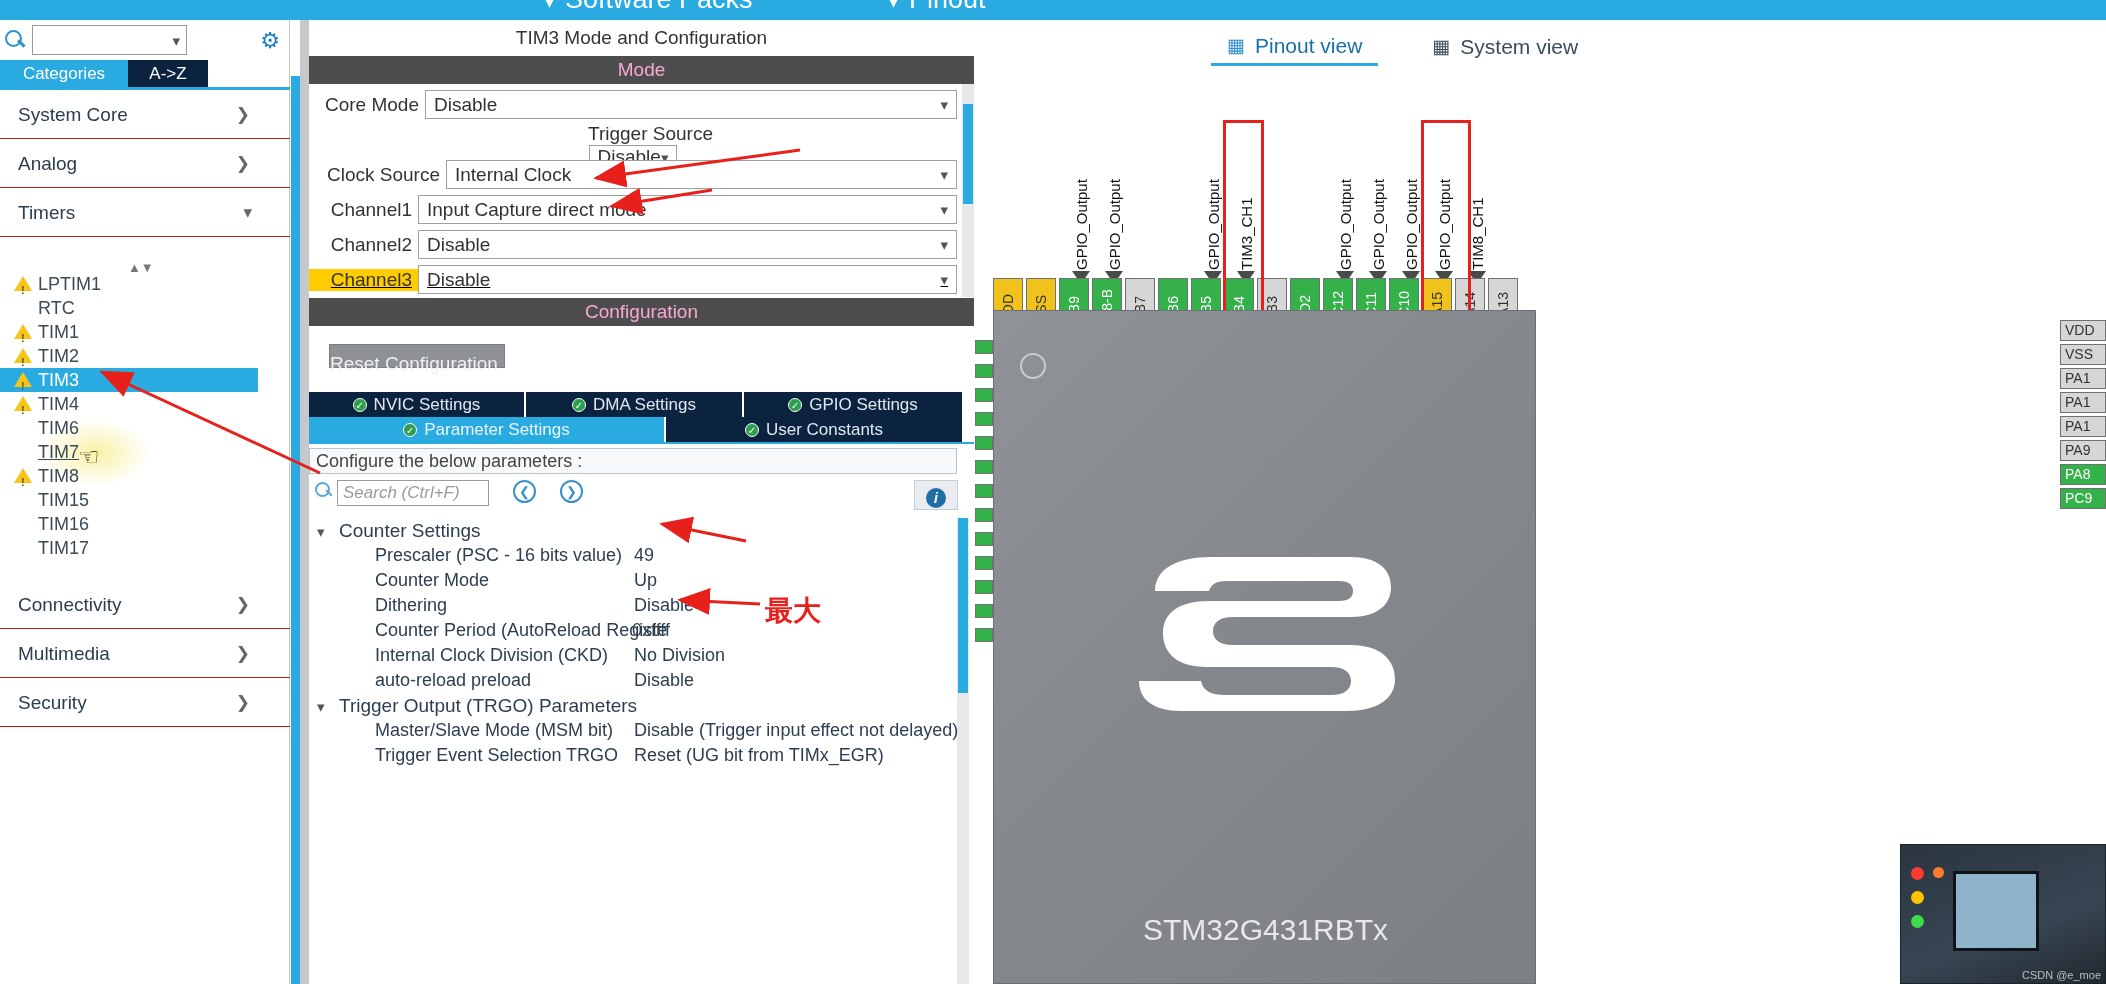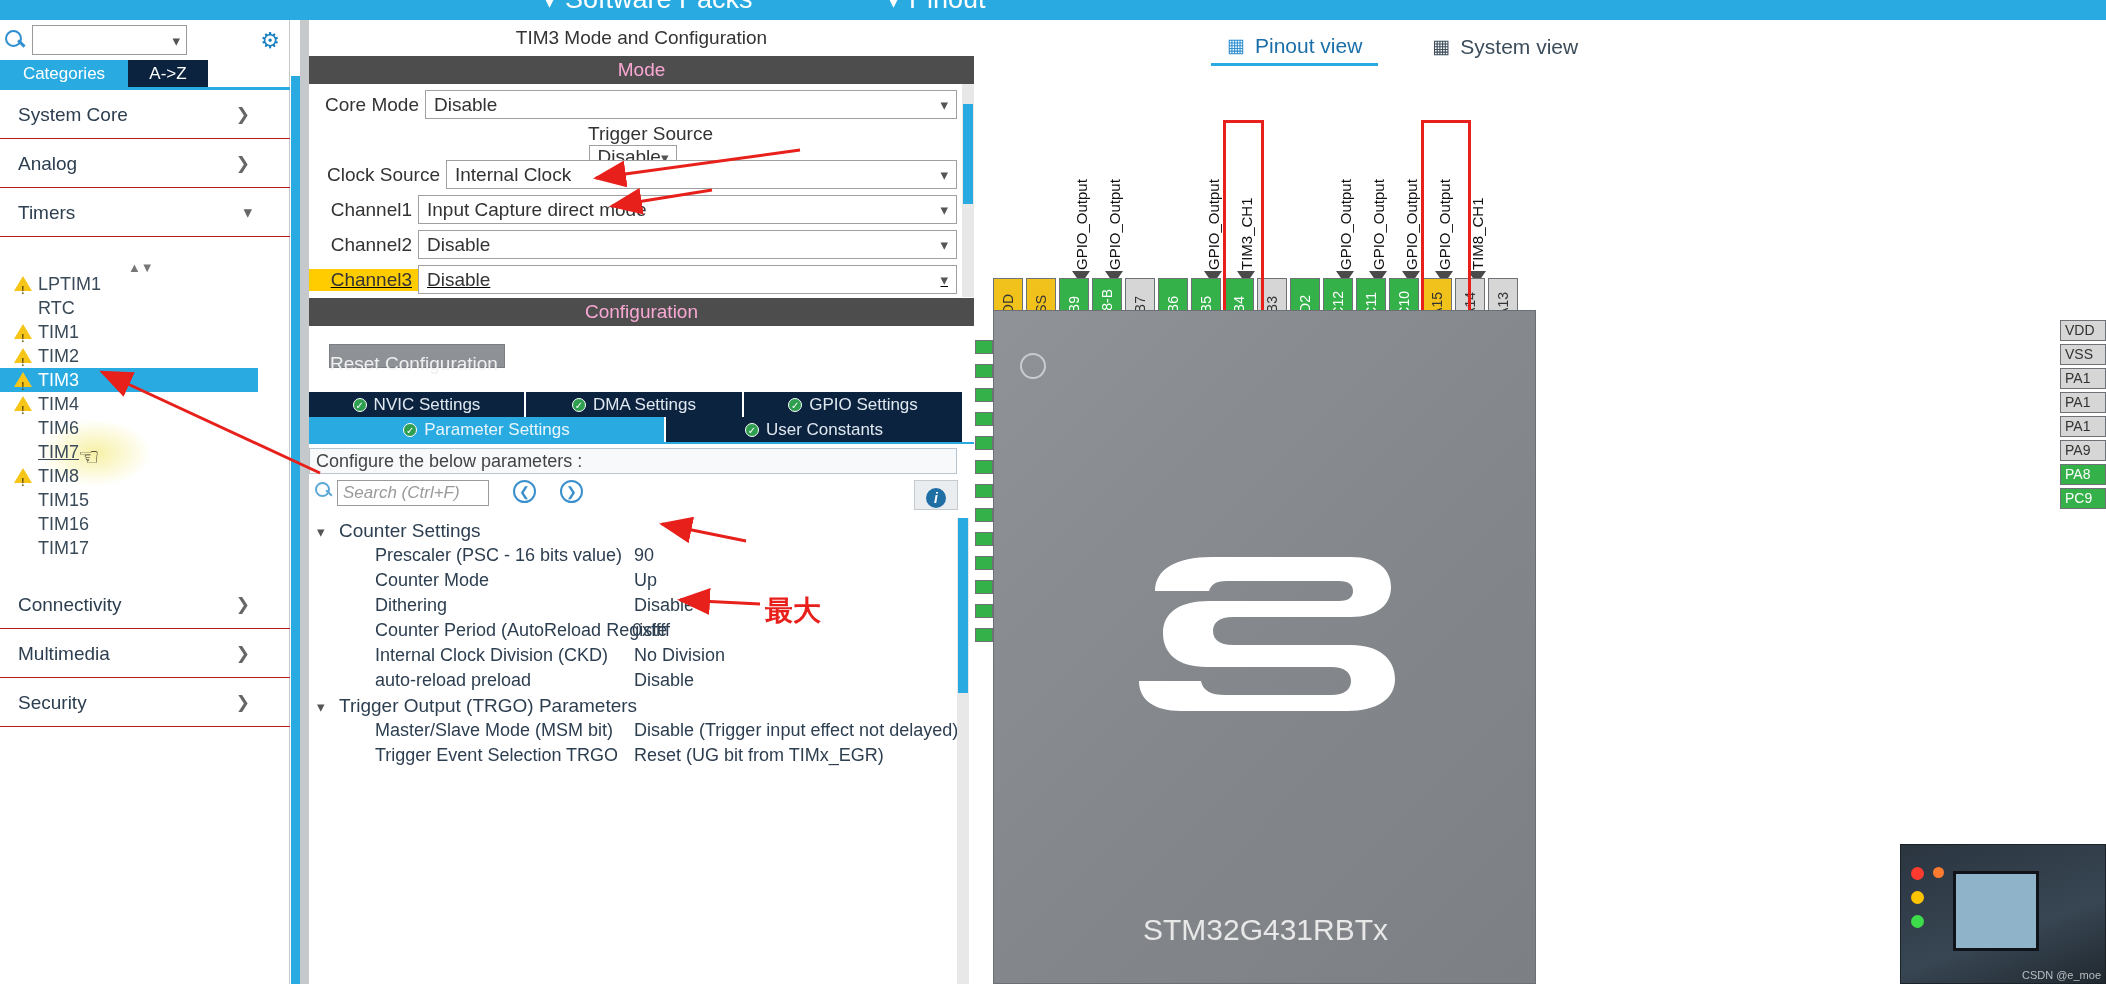--- a/index.html
+++ b/index.html
@@ -552,21 +552,21 @@
       <div class="info-btn">
         <span class="ic">i</span>
       </div>
 
       <div class="group-row" style="top:74px;">
         <span class="tw">▾</span><span>Counter Settings</span>
       </div>
 
       <div class="prow" style="top:99px;">
         <span class="pname">Prescaler (PSC - 16 bits value)</span>
-        <span class="pval">90</span>
+        <span class="pval">49</span>
       </div>
       <div class="prow" style="top:124px;">
         <span class="pname">Counter Mode</span>
         <span class="pval">Up</span>
       </div>
       <div class="prow" style="top:149px;">
         <span class="pname">Dithering</span>
         <span class="pval">Disable</span>
       </div>
       <div class="prow" style="top:174px;">

